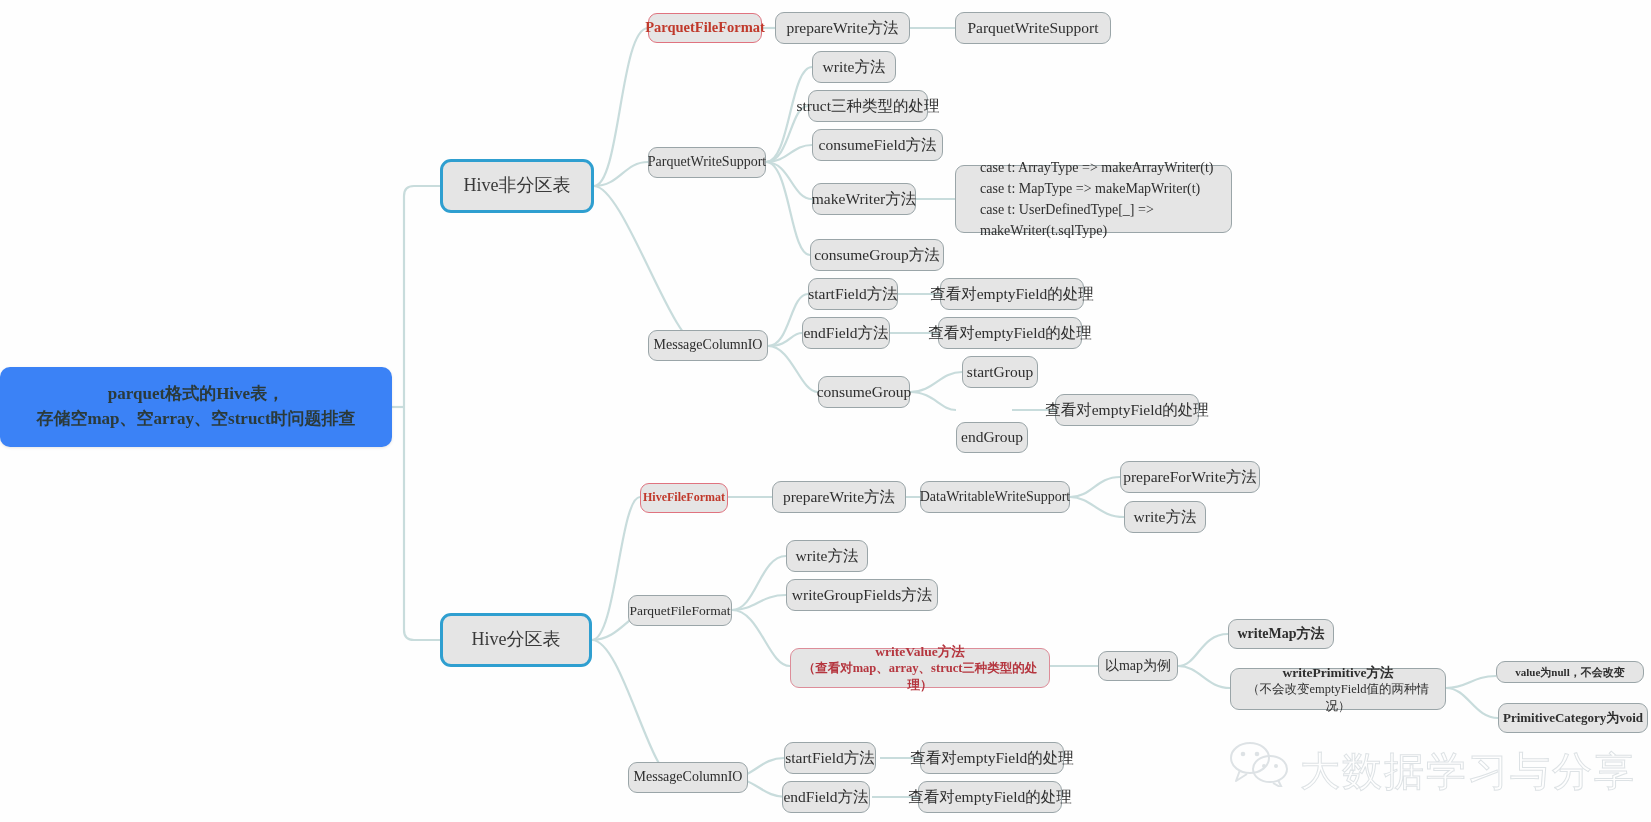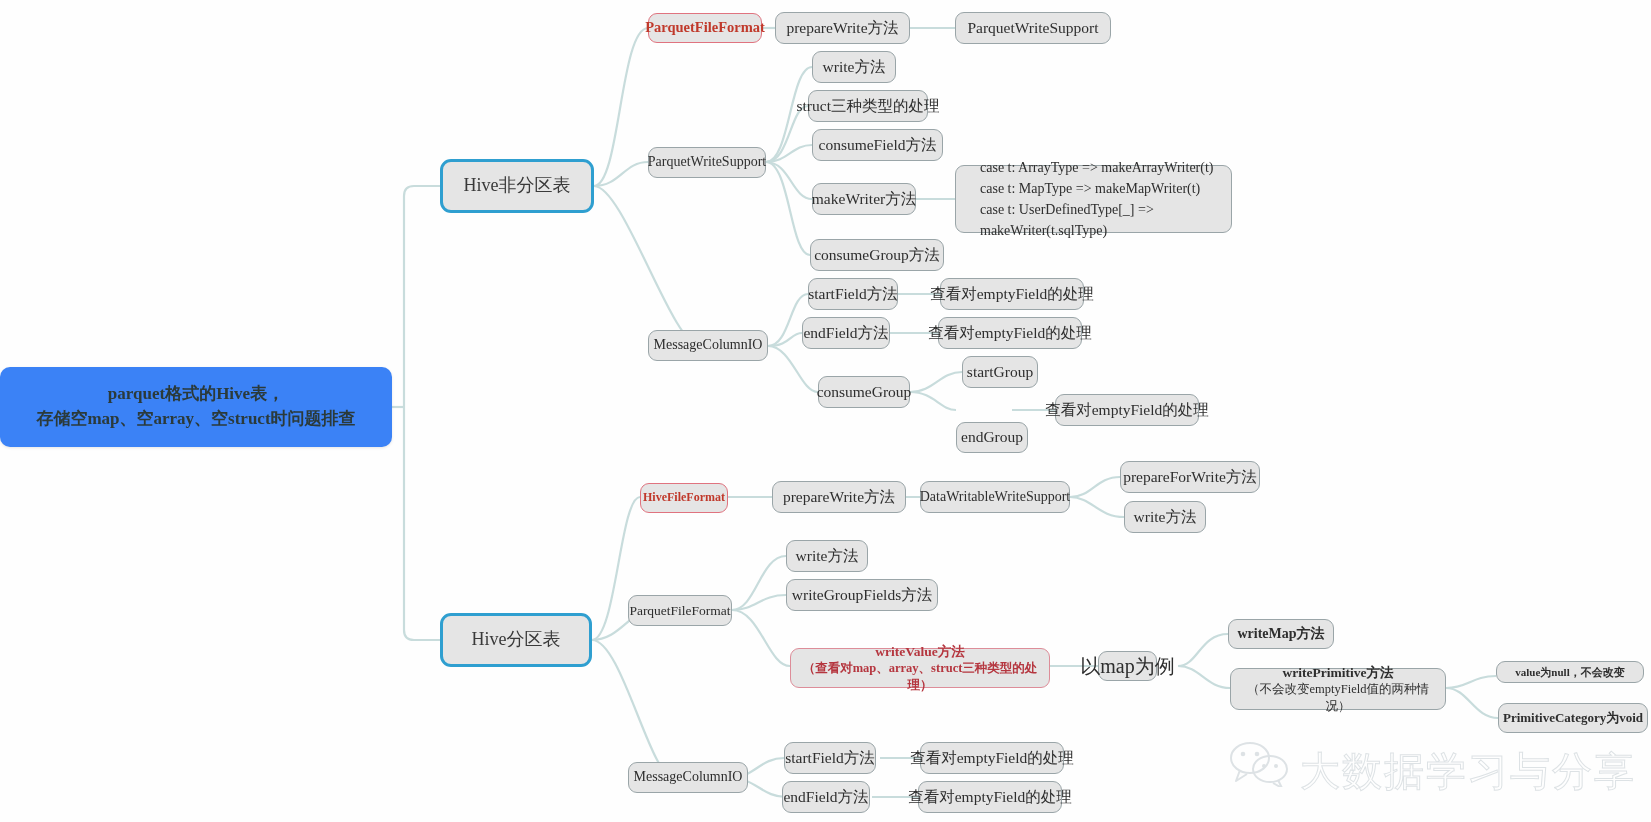--- a/index.html
+++ b/index.html
@@ -237,21 +237,21 @@
 
   <div class="node" style="left:786px; top:540px; width:82px; height:32px;">write方法</div>
 
   <div class="node" style="left:786px; top:579px; width:152px; height:32px;">writeGroupFields方法</div>
 
   <div class="node redsoft multiline" style="left:790px; top:648px; width:260px; height:40px; font-size:13.5px; flex-direction:column; padding:3px 8px;">
     <div>writeValue方法</div>
     <div style="font-size:12.5px;">（查看对map、array、struct三种类型的处理）</div>
   </div>
 
-  <div class="node" style="left:1098px; top:651px; width:59px; height:30px; font-size:20px;">以map为例</div>
+  <div class="node" style="left:1098px; top:651px; width:80px; height:30px; font-size:14px;">以map为例</div>
 
   <div class="node bold" style="left:1228px; top:619px; width:106px; height:30px; font-size:14px;">writeMap方法</div>
 
   <div class="node bold multiline" style="left:1230px; top:668px; width:216px; height:42px; font-size:13.5px; flex-direction:column; padding:3px 8px;">
     <div>writePrimitive方法</div>
     <div style="font-size:12.5px; font-weight:normal;">（不会改变emptyField值的两种情况）</div>
   </div>
 
   <div class="node bold" style="left:1496px; top:661px; width:148px; height:22px; font-size:11px;">value为null，不会改变</div>
 

